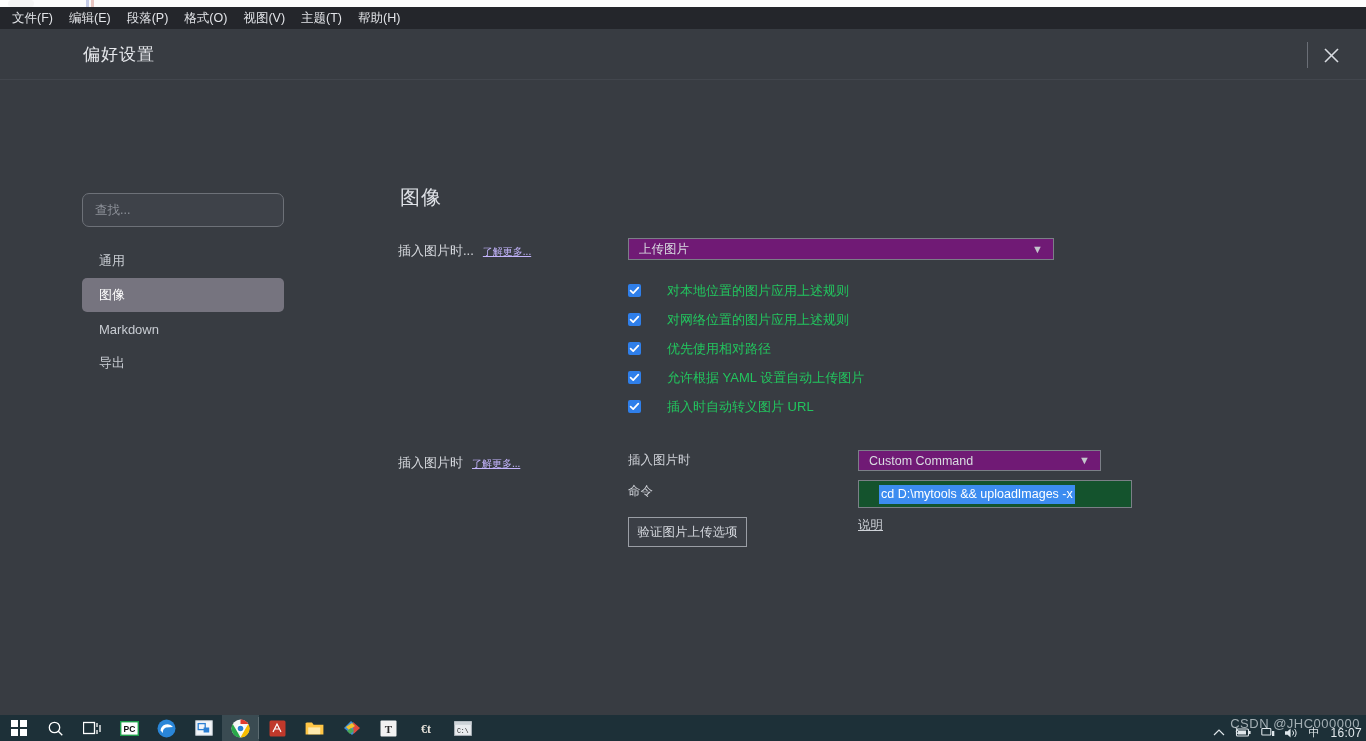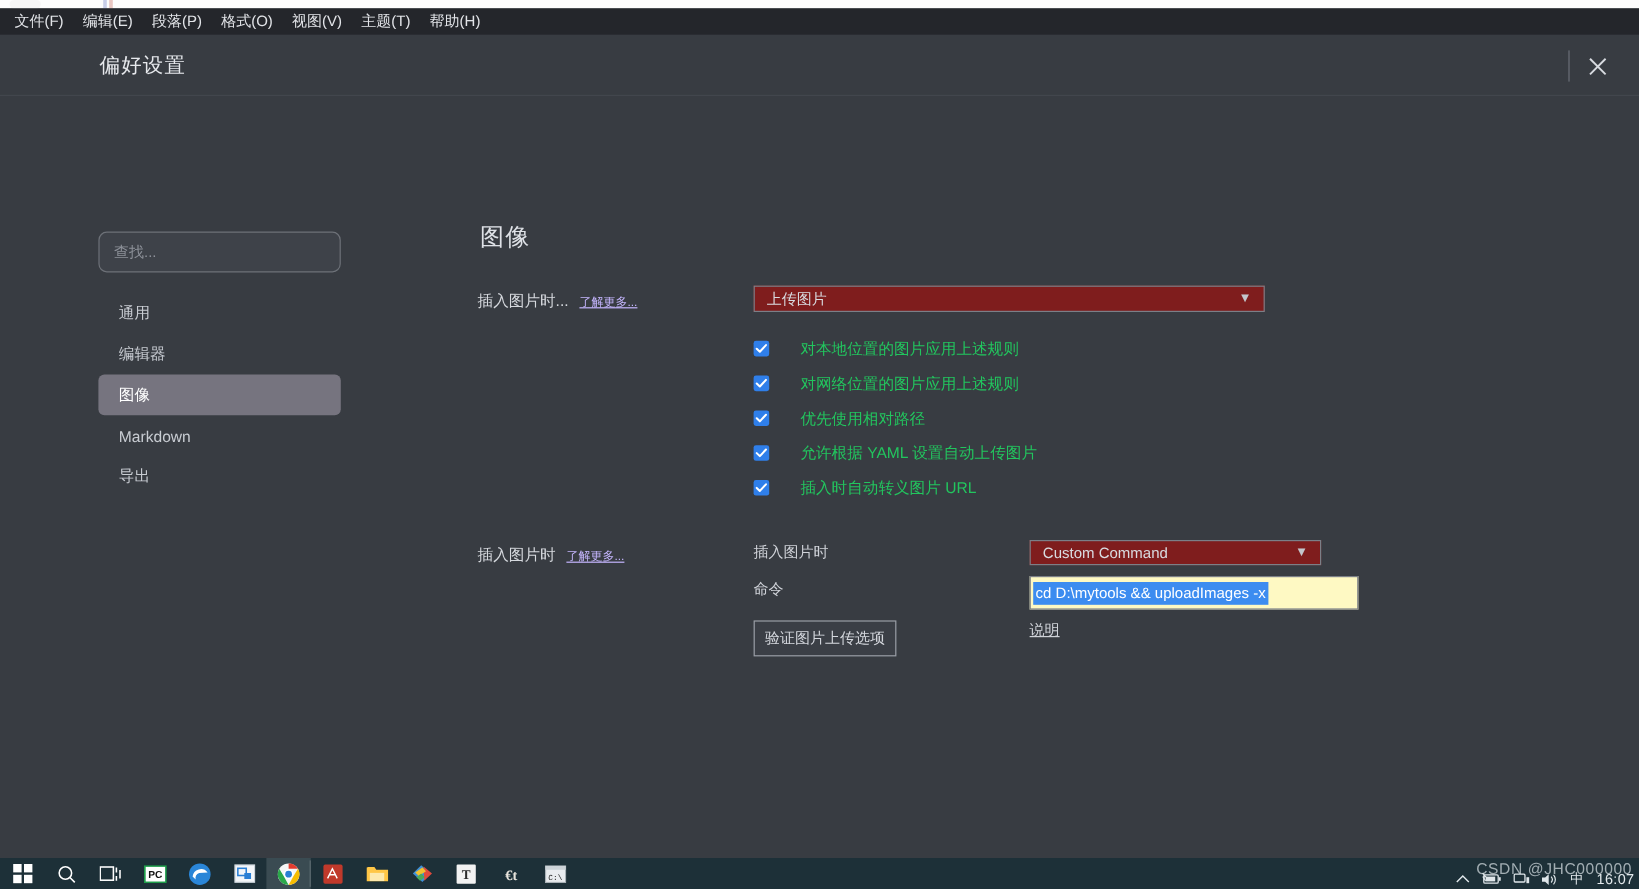--- a/index.html
+++ b/index.html
@@ -106,21 +106,21 @@
   .learn-link {
     color: #c4b5fd; font-size: 10px; text-decoration: underline;
     cursor: pointer; white-space: nowrap;
   }
 
   .lbl-insert { left: 28px; top: 162px; display: flex; align-items: baseline; gap: 9px; }
   .lbl-upload { left: 28px; top: 374px; display: flex; align-items: baseline; gap: 9px; }
 
   .select-ctl {
     position: absolute;
-    background: #7f1d1d;
+    background: #701a75;
     border: 1px solid #7b7f87;
     color: #d9dce1;
     font-size: 12.5px;
     display: flex; align-items: center;
     padding: 0 10px;
     cursor: pointer;
   }
   .select-ctl .chev { margin-left: auto; color: #c3c6cc; font-size: 11px; line-height: 1; }
   #insert-select { left: 258px; top: 158px; width: 426px; height: 22px; }
   #service-select { left: 488px; top: 370px; width: 243px; height: 21px; }
@@ -137,23 +137,23 @@
   .cb-text { color: #22c55e; font-size: 13px; margin-left: 26px; white-space: nowrap; }
 
   
   .svc-label { position: absolute; color: #d0d3d9; font-size: 12.5px; }
   #svc-lbl-service { left: 258px; top: 372px; }
   #svc-lbl-command { left: 258px; top: 403px; }
 
   .cmd-field {
     position: absolute; left: 488px; top: 400px;
     width: 274px; height: 28px;
-    background: #fef9c3; border: 1px solid #7b7f87;
+    background: #14532d; border: 1px solid #7b7f87;
     display: flex; align-items: center;
-    padding-left: 2px; cursor: text;
+    padding-left: 20px; cursor: text;
   }
   .cmd-text {
     background: #3c8cf0; color: #ffffff;
     font-size: 12.5px; padding: 2px 2px 3px 2px;
     white-space: nowrap;
   }
   .verify-btn {
     position: absolute; left: 258px; top: 437px;
     width: 119px; height: 30px;
     background: #3b3f46; border: 1px solid #9a9ea5;
@@ -235,23 +235,20 @@
       </div>
     </div>
 
     <div class="prefs-body">
 
       <div class="sidebar">
         <input class="search-box" type="text" placeholder="查找..." style="">
         <div class="nav-list">
           <div class="nav-item">
             <span>通用</span>
-          </div>
-          <div class="nav-item">
-            <span>编辑器</span>
           </div>
           <div class="nav-item selected">
             <span>图像</span>
           </div>
           <div class="nav-item">
             <span>Markdown</span>
           </div>
           <div class="nav-item">
             <span>导出</span>
           </div>

